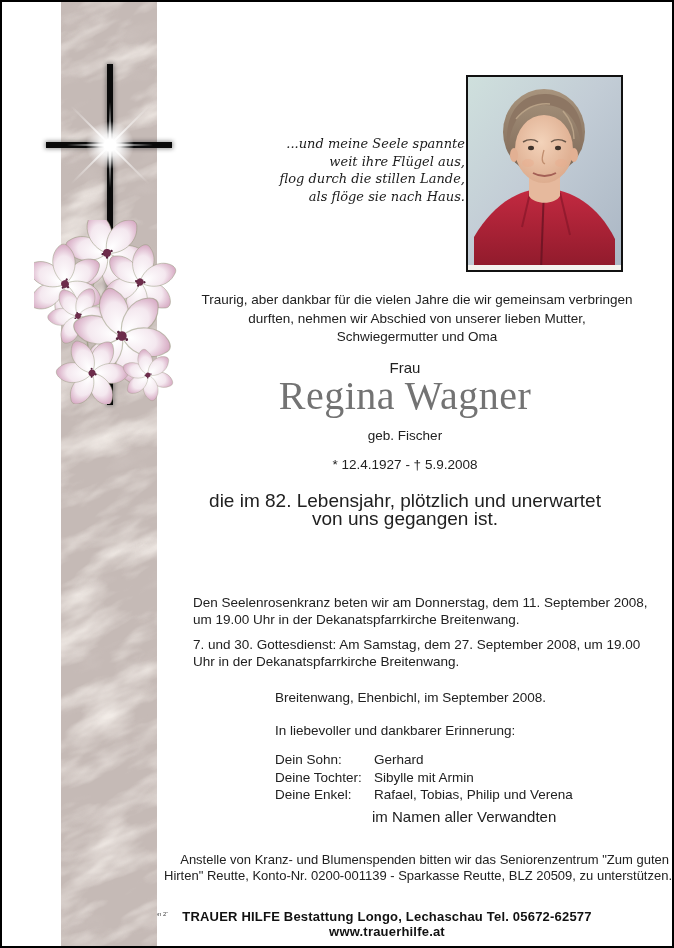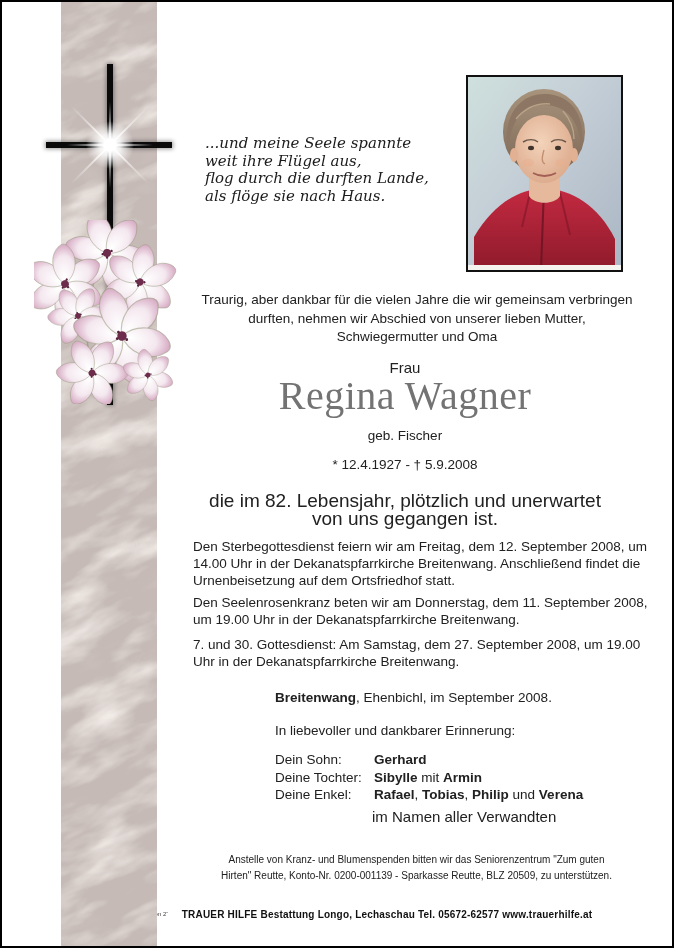--- a/index.html
+++ b/index.html
@@ -26,46 +26,46 @@
   .ray.r90{width:86px; transform:translate(-50%,-50%) rotate(90deg);}
   .ray.r45{width:110px; transform:translate(-50%,-50%) rotate(45deg);}
   .ray.r135{width:110px; transform:translate(-50%,-50%) rotate(-45deg);}
   
   #flowers{left:32px; top:218px; width:146px; height:184px; z-index:4;}
   
   #photo{left:464px; top:73px; width:157px; height:197px; border:2px solid #111;
          box-sizing:border-box; background:#fff; z-index:2;}
   
   .center-col{left:148px; width:510px; text-align:center;}
-  #poem{left:203px; top:133px; width:260px; text-align:left;
+  #poem{left:203px; top:133px; width:260px; text-align:right;
         font-family:"DejaVu Serif","Liberation Serif",serif; font-style:italic;
-        font-size:15px; line-height:17.5px; color:#1b1b1b;}
+        font-size:13px; line-height:17.5px; color:#1b1b1b;}
   #intro{left:165px; top:289px; width:500px; text-align:center;
          font-size:13.5px; line-height:18.5px;}
   #salutation{top:357px; font-size:15px;}
   #name{top:371px; font-family:"Liberation Serif",serif; font-size:40px;
         line-height:46px; letter-spacing:.5px; color:#737373;}
   #maiden{top:426px; font-size:13.5px;}
   #dates{top:455px; font-size:13.5px;}
   #passing{top:490px; font-size:19px; line-height:18px;}
   .para{left:191px; width:475px; font-size:13.5px; line-height:16.8px; white-space:nowrap;}
   #para-funeral{top:537px;}
   #para-rosary{top:593px;}
   #para-memorial{top:635px;}
   #place-line{left:273px; top:688px; font-size:13.5px;}
   #remembrance{left:273px; top:721px; font-size:13.5px;}
   #family{left:273px; top:749px; font-size:13.5px; line-height:17.5px;}
   .family-row{display:flex;}
   .fam-label{width:99px; flex:0 0 99px;}
-  .b{font-weight:bold;}
+  .b{font-weight:normal;}
   #on-behalf{left:370px; top:806px; font-size:15px;}
-  #donation{left:162px; top:850px; width:505px; text-align:center;
-            font-size:10px; line-height:15.5px; white-space:nowrap;}
+  #donation{left:162px; top:850px; width:505px; text-align:right;
+            font-size:13px; line-height:15.5px; white-space:nowrap;}
   #footer-line{left:135px; top:907px; width:500px; text-align:center;
-               font-size:10px; font-weight:bold; letter-spacing:.2px; color:#111;}
+               font-size:13px; font-weight:bold; letter-spacing:.2px; color:#111;}
   #copyright{left:62px; top:909px; font-size:6px; color:#444;}
   .line{white-space:nowrap;}
 </style>
 </head>
 <body>
 
 <div id="page">
 
   <div class="abs" id="band">
     <svg width="96" height="944">
@@ -181,44 +181,39 @@
       <ellipse cx="60" cy="86" rx="6" ry="4" fill="#e8ac8d" opacity="0.45"></ellipse>
       <ellipse cx="93" cy="86" rx="6" ry="4" fill="#e8ac8d" opacity="0.45"></ellipse>
 
       <rect x="0" y="188" width="153" height="5" fill="#f4f3ef"></rect>
     </svg>
   </div>
 
   <div class="abs" id="poem">
     <div class="line">...und meine Seele spannte</div>
     <div class="line">weit ihre Flügel aus,</div>
-    <div class="line">flog durch die durften Lande,</div>
+    <div class="line">flog durch die stillen Lande,</div>
     <div class="line">als flöge sie nach Haus.</div>
   </div>
 
   <div class="abs" id="intro">
     <div class="line">Traurig, aber dankbar für die vielen Jahre die wir gemeinsam verbringen</div>
     <div class="line">durften, nehmen wir Abschied von unserer lieben Mutter,</div>
     <div class="line">Schwiegermutter und Oma</div>
   </div>
 
   <div class="abs center-col" id="salutation">Frau</div>
   <div class="abs center-col" id="name">Regina Wagner</div>
   <div class="abs center-col" id="maiden">geb. Fischer</div>
   <div class="abs center-col" id="dates">* 12.4.1927 - † 5.9.2008</div>
   <div class="abs center-col" id="passing">
     <div class="line">die im 82. Lebensjahr, plötzlich und unerwartet</div>
     <div class="line">von uns gegangen ist.</div>
   </div>
 
-  <div class="abs para" id="para-funeral">
-    <div class="line">Den Sterbegottesdienst feiern wir am Freitag, dem 12. September 2008, um</div>
-    <div class="line">14.00 Uhr in der Dekanatspfarrkirche Breitenwang. Anschließend findet die</div>
-    <div class="line">Urnenbeisetzung auf dem Ortsfriedhof statt.</div>
-  </div>
   <div class="abs para" id="para-rosary">
     <div class="line">Den Seelenrosenkranz beten wir am Donnerstag, dem 11. September 2008,</div>
     <div class="line">um 19.00 Uhr in der Dekanatspfarrkirche Breitenwang.</div>
   </div>
   <div class="abs para" id="para-memorial">
     <div class="line">7. und 30. Gottesdienst: Am Samstag, dem 27. September 2008, um 19.00</div>
     <div class="line">Uhr in der Dekanatspfarrkirche Breitenwang.</div>
   </div>
 
   <div class="abs" id="place-line">

